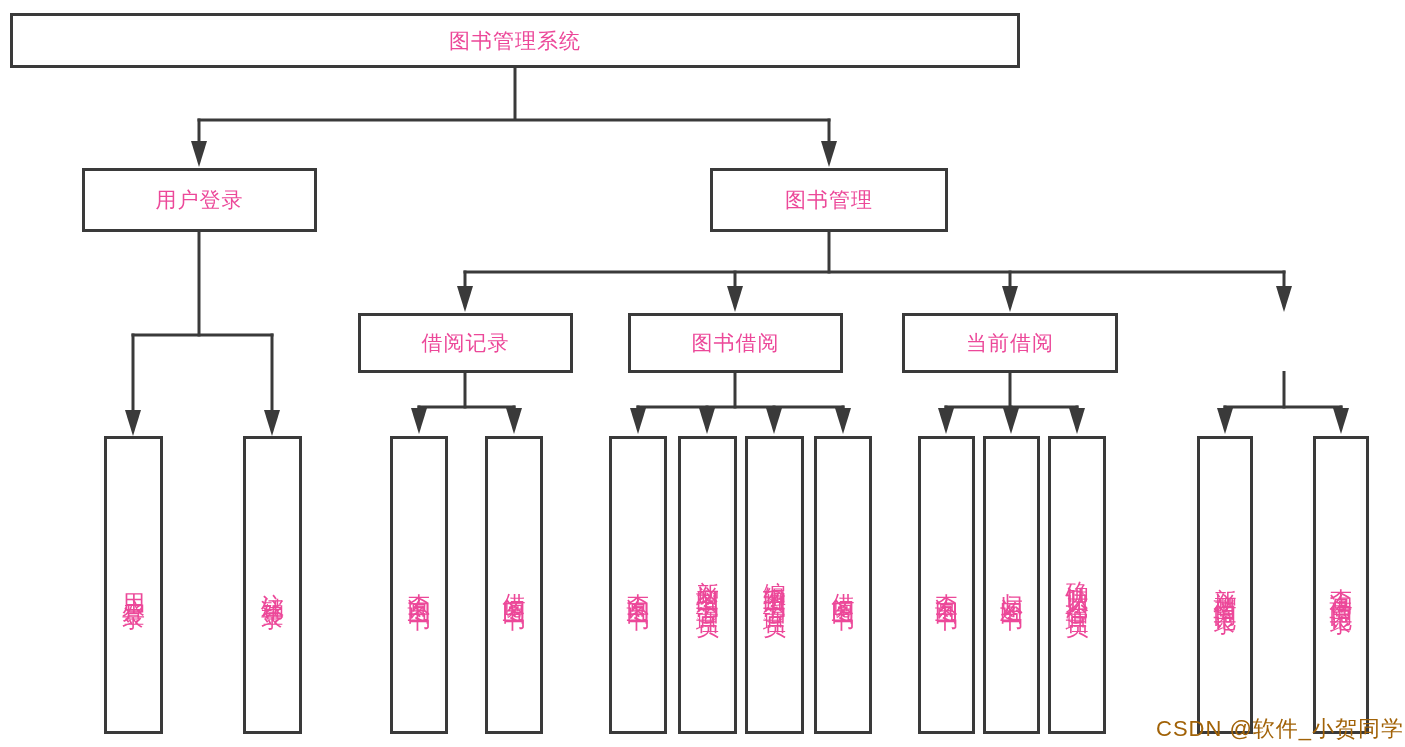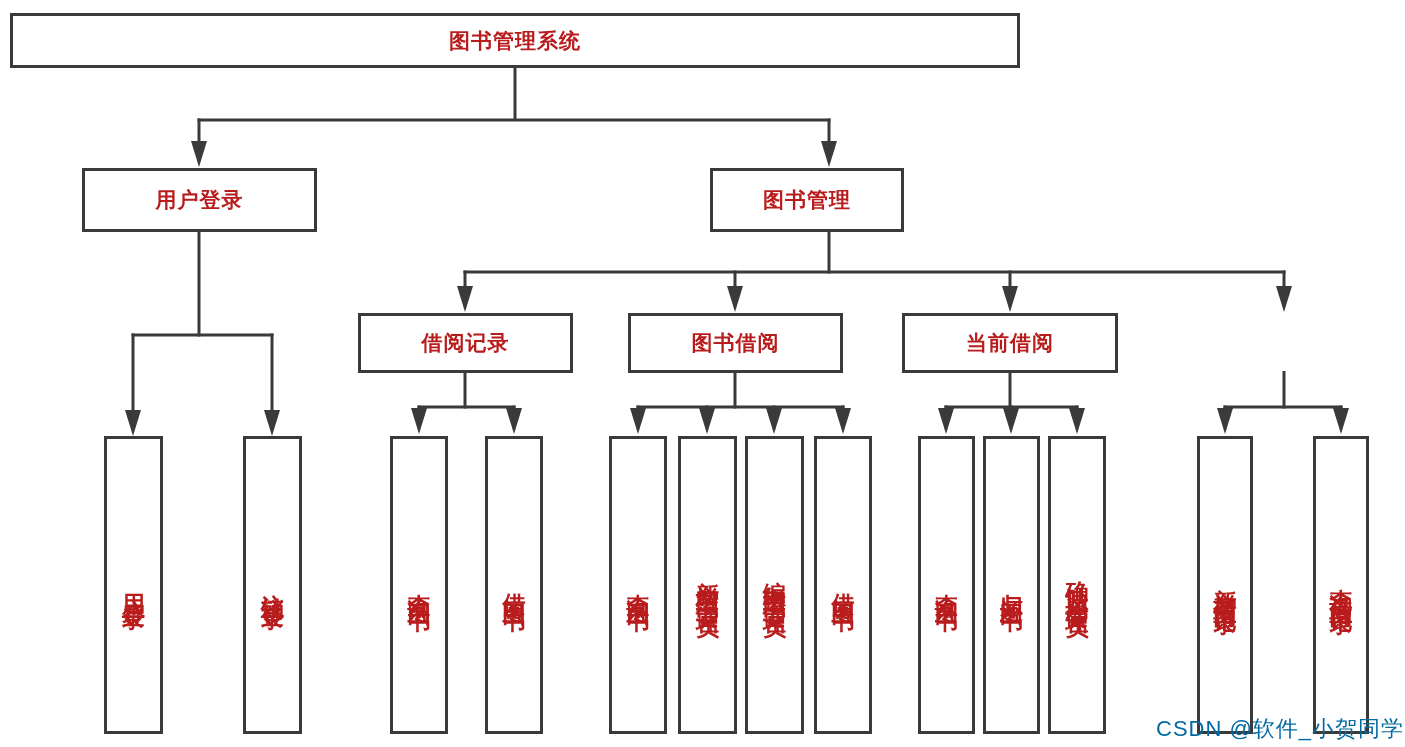--- a/index.html
+++ b/index.html
@@ -35,39 +35,38 @@
     box-sizing: border-box;
     background: #ffffff;
     border: 3px solid #3a3a3a;
     display: flex;
     align-items: center;
     justify-content: center;
     z-index: 2;
   }
   .node .lbl {
     font-size: 21px;
-    color: #b91c1c;
+    color: #ec4899;
     letter-spacing: 1px;
     white-space: nowrap;
-    font-weight: bold;
   }
   .node.leaf .lbl {
     writing-mode: vertical-rl;
     text-orientation: mixed;
     font-size: 23px;
     letter-spacing: 5px;
     line-height: 1;
     white-space: normal;
   }
   .watermark {
     position: absolute;
     left: 1156px;
     top: 714px;
     font-size: 22px;
-    color: #0369a1;
+    color: #a16207;
     letter-spacing: 1px;
     white-space: nowrap;
     z-index: 5;
   }
 </style>
 </head>
 <body>
 
 <div class="canvas">
 
@@ -147,21 +146,21 @@
     </g>
   </svg>
 
   <div class="node" style="left:10px;top:13px;width:1010px;height:55px">
     <span class="lbl">图书管理系统</span>
   </div>
 
   <div class="node" style="left:82px;top:168px;width:235px;height:64px">
     <span class="lbl">用户登录</span>
   </div>
-  <div class="node" style="left:710px;top:168px;width:194px;height:64px">
+  <div class="node" style="left:710px;top:168px;width:238px;height:64px">
     <span class="lbl">图书管理</span>
   </div>
 
   <div class="node" style="left:358px;top:313px;width:215px;height:60px">
     <span class="lbl">借阅记录</span>
   </div>
   <div class="node" style="left:628px;top:313px;width:215px;height:60px">
     <span class="lbl">图书借阅</span>
   </div>
   <div class="node" style="left:902px;top:313px;width:216px;height:60px">

